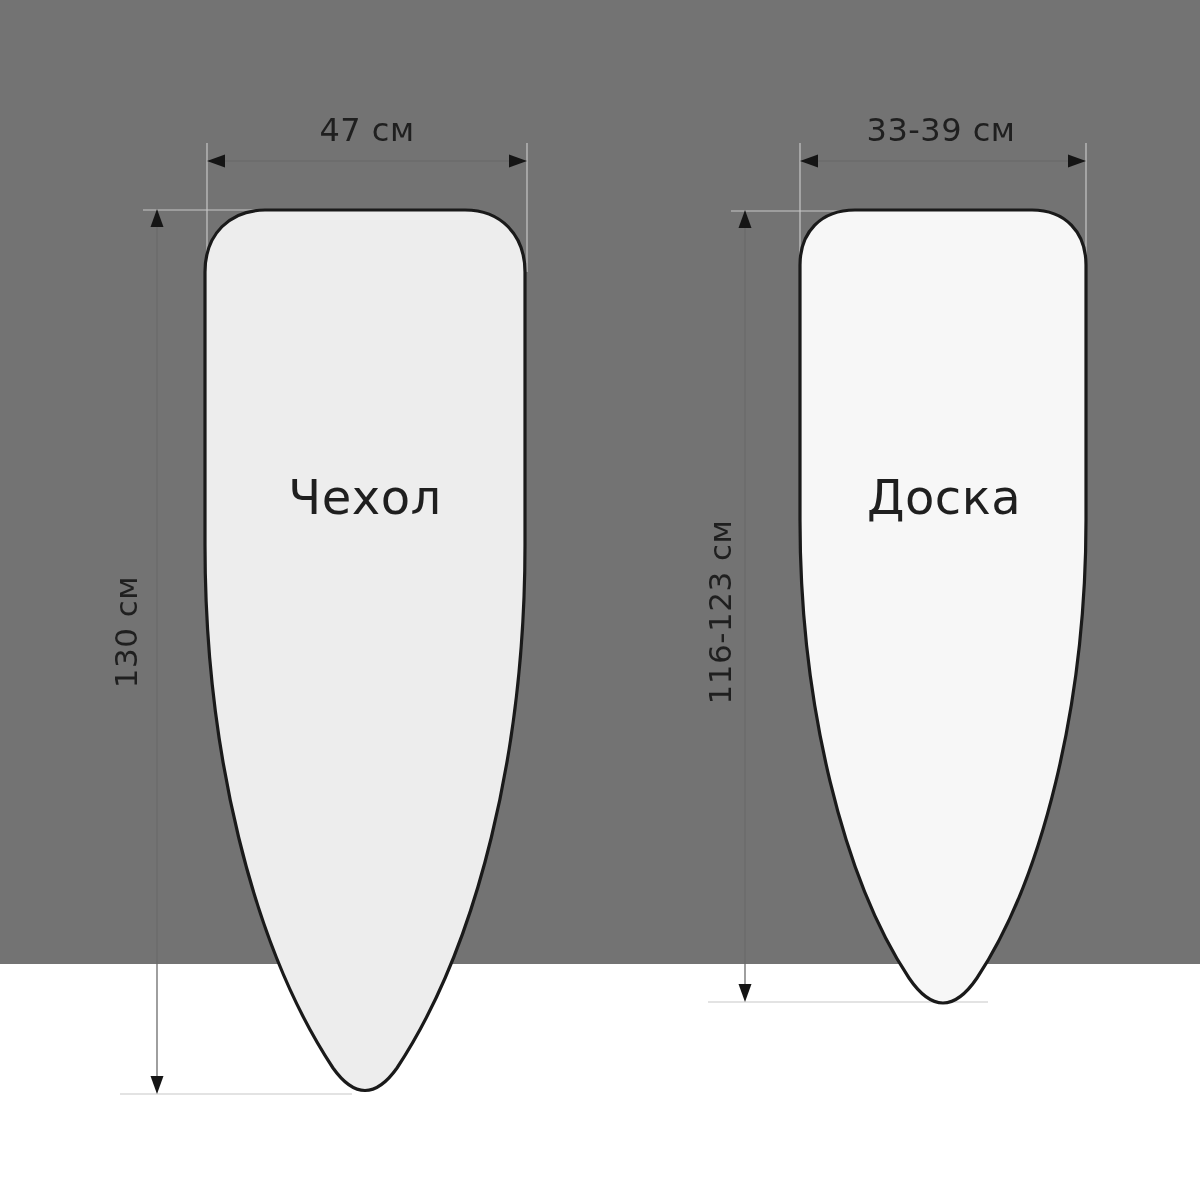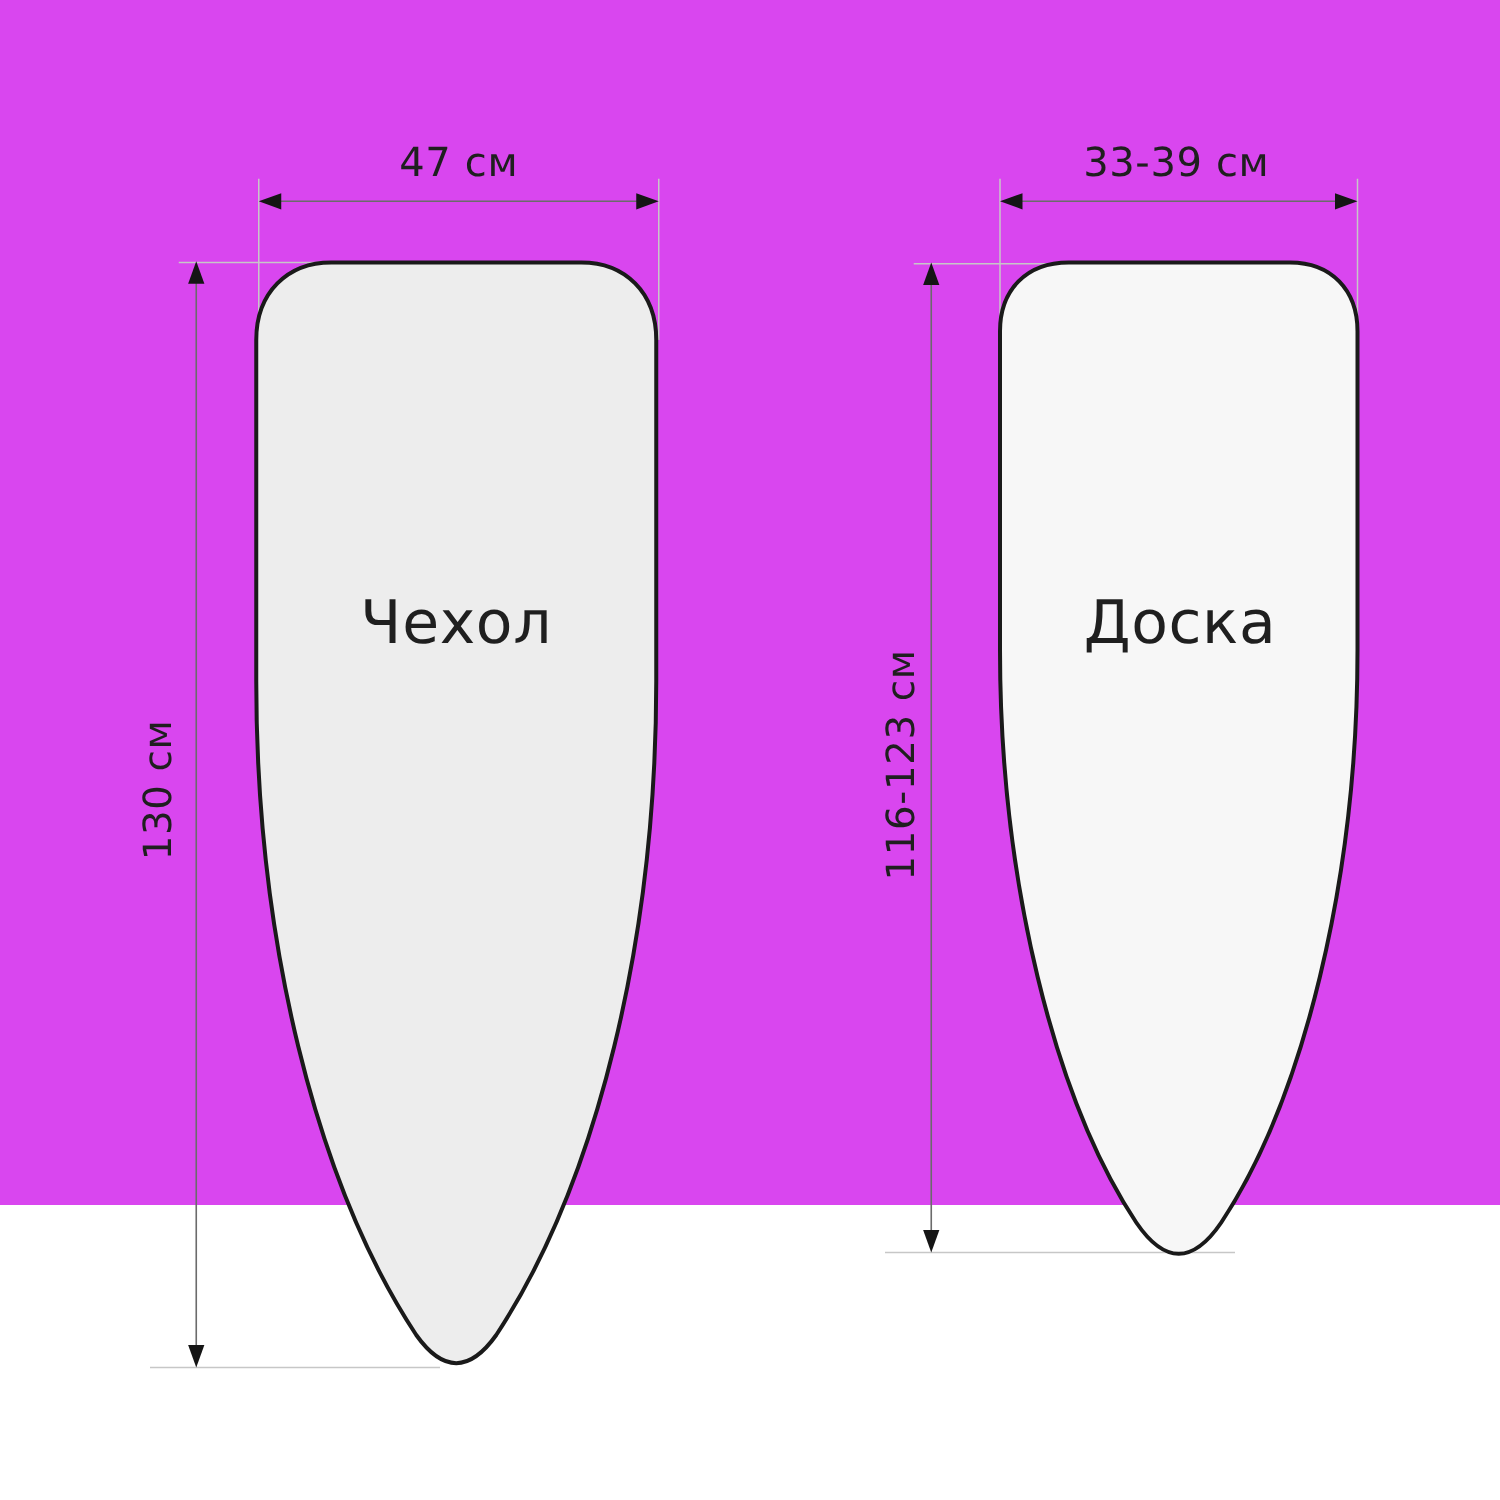--- a/index.html
+++ b/index.html
@@ -8,21 +8,21 @@
     background: #ffffff;
     width: 1200px;
     height: 1200px;
     overflow: hidden;
     font-family: "DejaVu Sans", "Liberation Sans", sans-serif;
   }
   .stage {
     position: relative;
     width: 1200px;
     height: 964px;
-    background: #d946ef;
+    background: #737373;
   }
   svg { display: block; }
   .shape-outline {
     stroke: #1a1a1a;
     stroke-width: 3.2;
   }
   .dim-line {
     stroke: #6b6b6b;
     stroke-width: 1.3;
     fill: none;

